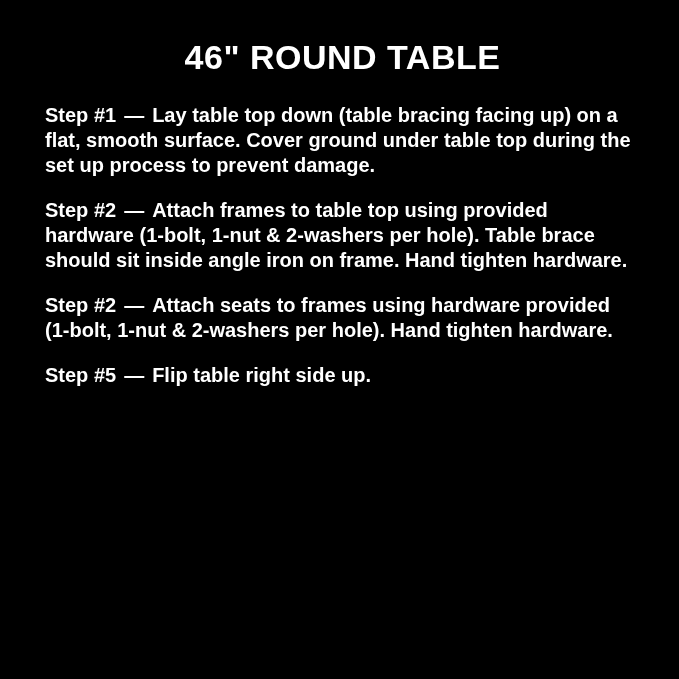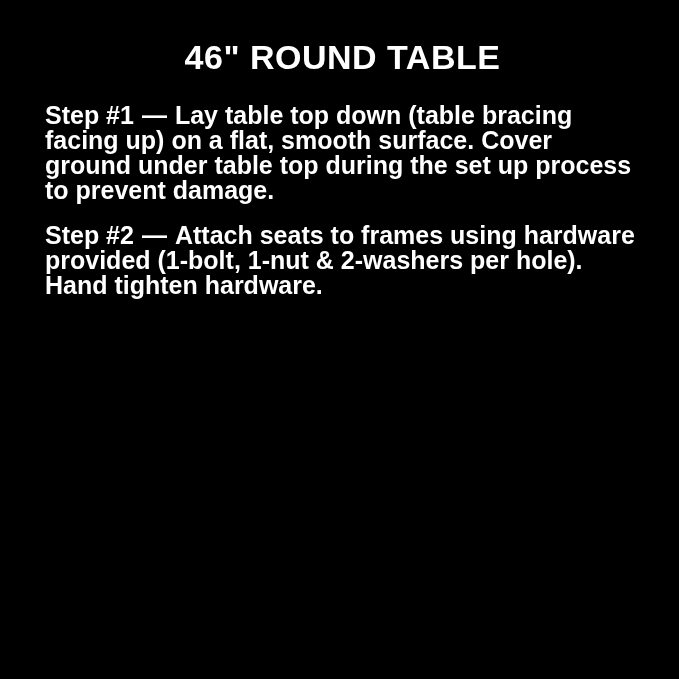--- a/index.html
+++ b/index.html
@@ -28,39 +28,41 @@
   }
   .subtitle {
     margin: 7px 0 0 0;
     font-size: 24px;
     line-height: 27px;
     text-align: center;
     letter-spacing: 0.2px;
   }
   .steps {
     margin-top: 27px;
-    font-size: 25px;
+    font-size: 20px;
     line-height: 25px;
   }
   .step {
     margin: 0 0 20px 0;
   }
   .step-dash {
     display: inline-block;
     margin: 0 8px;
   }
 </style>
 </head>
 <body>
 
 <div class="poster">
   <h1 class="title">46" ROUND TABLE</h1>
 
   <div class="steps">
     <p class="step"><span class="step-label">Step #1</span><span class="step-dash">—</span><span class="step-text">Lay table top down (table bracing facing up) on a flat, smooth surface. Cover ground under table top during the set up process to prevent damage.</span></p>
 
+    <p class="step"><span class="step-label">Step #2</span><span class="step-dash">—</span><span class="step-text">Attach frames to table top using provided hardware (1-bolt, 1-nut &amp; 2-washers per hole). Table brace should sit inside angle iron on frame. Hand tighten hardware.</span></p>
 
     <p class="step"><span class="step-label">Step #2</span><span class="step-dash">—</span><span class="step-text">Attach seats to frames using hardware provided (1-bolt, 1-nut &amp; 2-washers per hole). Hand tighten hardware.</span></p>
 
 
+    <p class="step"><span class="step-label">Step #5</span><span class="step-dash">—</span><span class="step-text">Flip table right side up.</span></p>
 
   </div>
 </div>
 
 </body></html>

